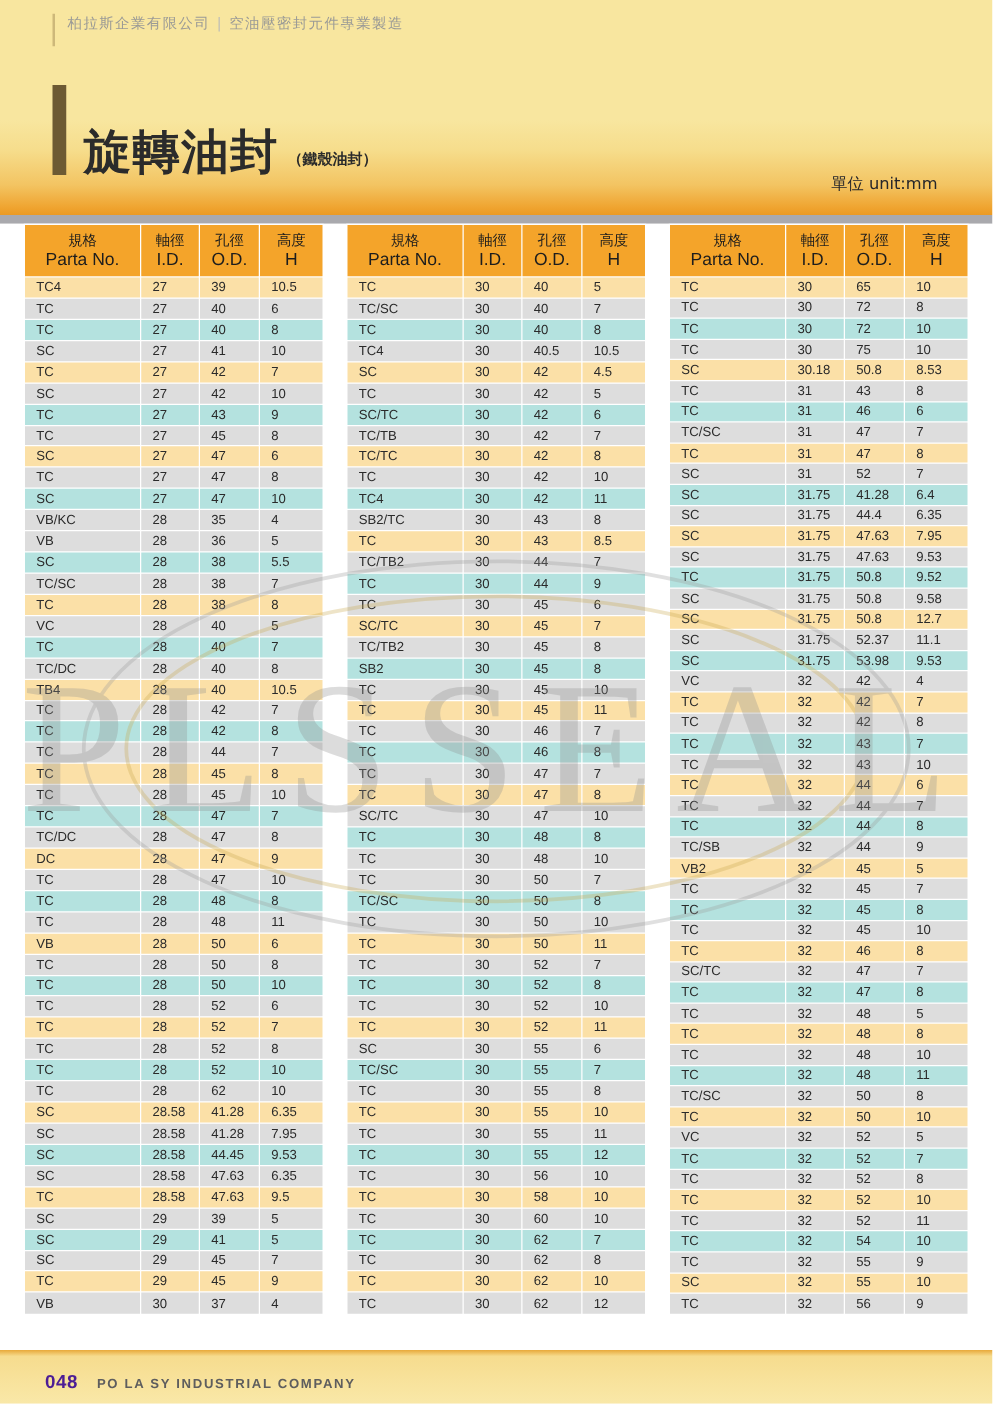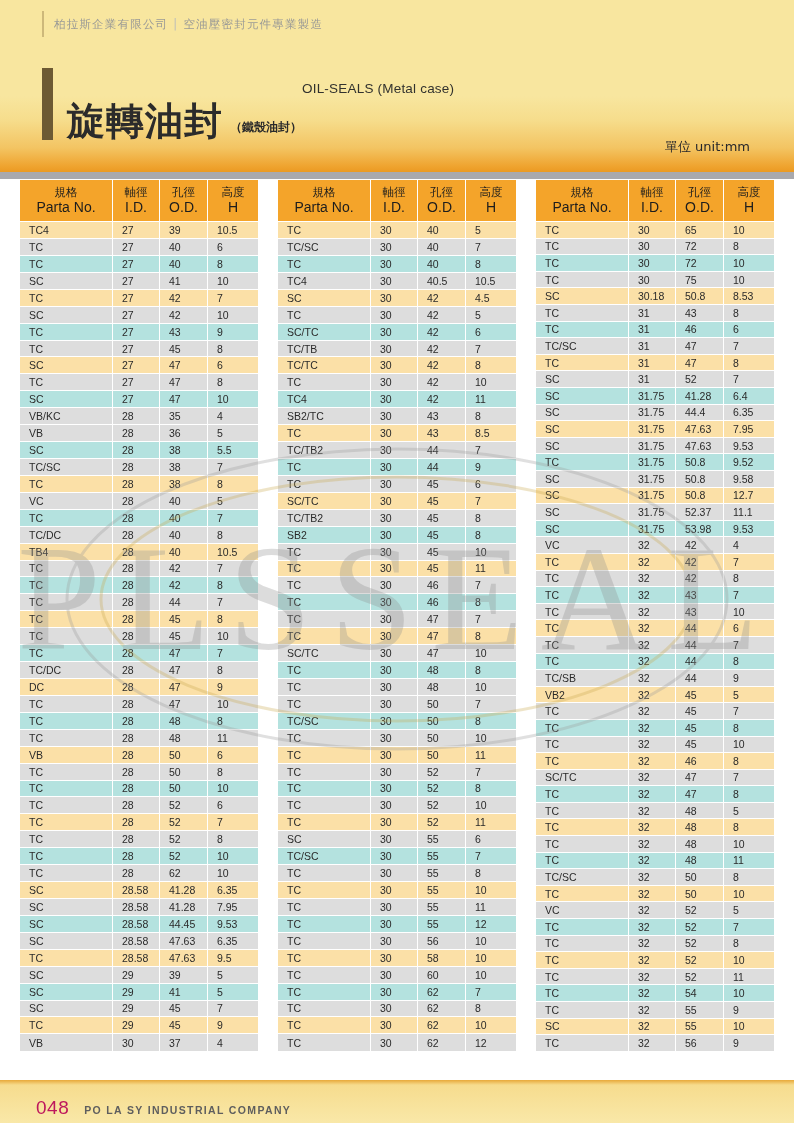--- a/index.html
+++ b/index.html
@@ -12,21 +12,21 @@
 
   
   .topband{
     position:absolute;left:0;top:0;width:794px;height:172px;
     background:linear-gradient(to bottom,
        #f8e69f 0px, #f8e69f 96px, #f6dd8c 120px,
        #f3c462 148px, #efa430 166px, #eb9a22 172px);
   }
   .corp-line{
     position:absolute;left:42px;top:11px;
-    display:flex;align-items:center;gap:0;
+    display:flex;align-items:flex-start;gap:0;
   }
   .corp-bar{
     width:2px;height:26px;background:#cdb87a;margin-right:10px;
   }
   .corp-txt{
     font-size:11.5px;color:#9a9a96;letter-spacing:1.2px;
     font-family:"DejaVu Sans","Liberation Sans",sans-serif;
   }
   .corp-sep{color:#bdbdb8;padding:0 5px;}
 
@@ -107,21 +107,21 @@
   
   .footband{
     position:absolute;left:0;top:1080px;width:794px;height:43px;
     background:linear-gradient(to bottom,#e8a93a 0px,#f6dc8e 5px,#f9e8a8 43px);
   }
   .foot-inner{
     position:absolute;left:36px;top:1097px;
     display:flex;align-items:baseline;
   }
   .foot-num{
-    font-size:19px;font-weight:normal;color:#be185d;letter-spacing:0.5px;
+    font-size:15px;font-weight:bold;color:#4c1d95;letter-spacing:0.5px;
   }
   .foot-co{
     font-size:10.5px;font-weight:bold;color:#5e5e5e;
     letter-spacing:1.35px;margin-left:15px;
   }
 </style>
 </head>
 <body>
 
 <div class="topband">
@@ -132,21 +132,20 @@
     </div>
   </div>
 
   <div class="title-wrap">
     <div class="title-bar"></div>
     <div class="title-txtcol">
       <div class="title-row">
         <span class="title-cn">旋轉油封</span>
         <span class="title-cn-sub">（鐵殼油封）</span>
       </div>
-      <div class="title-en">OIL-SEALS (Metal case)</div>
     </div>
   </div>
 
   <div class="unit-note">單位 unit:mm</div>
 </div>
 <div class="grayband"></div>
 
 <div class="sheet">
 
   <div class="tables">

